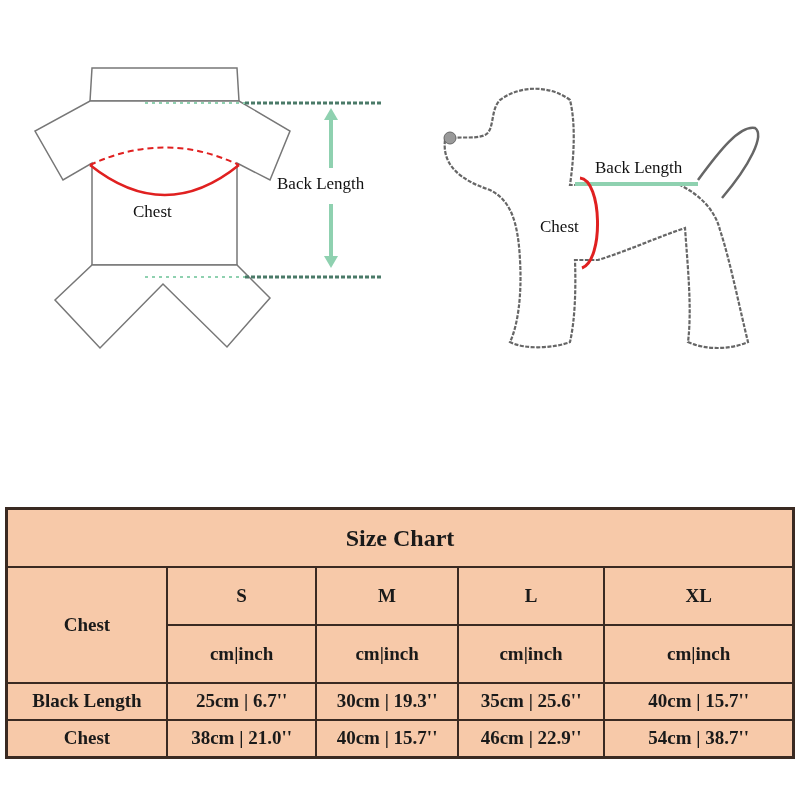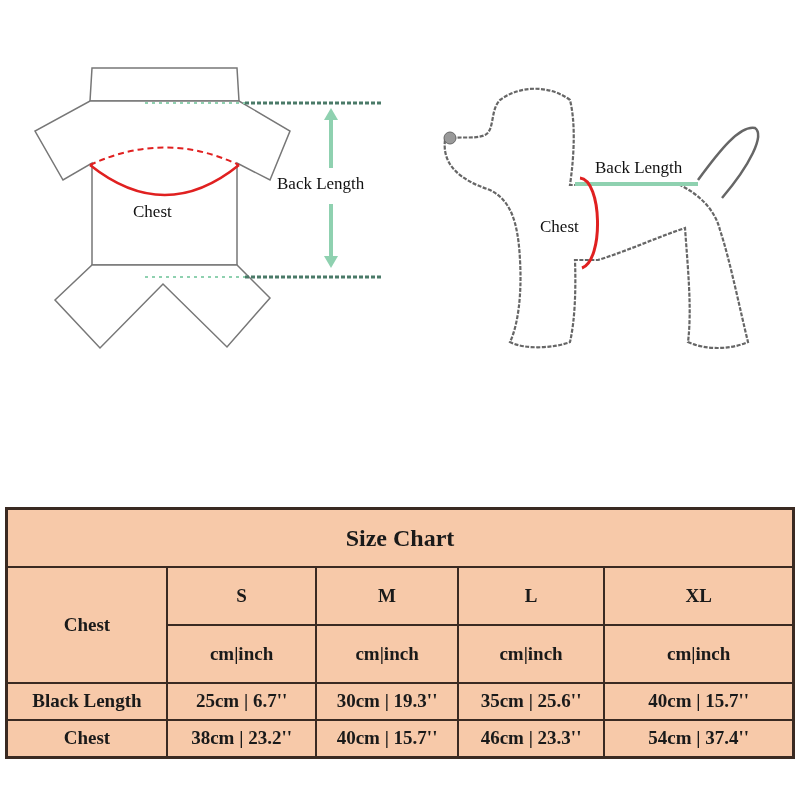--- a/index.html
+++ b/index.html
@@ -90,19 +90,19 @@
   </tr>
   <tr>
     <td>Black Length</td>
     <td>25cm | 6.7''</td>
     <td>30cm | 19.3''</td>
     <td>35cm | 25.6''</td>
     <td>40cm | 15.7''</td>
   </tr>
   <tr>
     <td>Chest</td>
-    <td>38cm | 23.2''</td>
+    <td>38cm | 21.0''</td>
     <td>40cm | 15.7''</td>
-    <td>46cm | 23.3''</td>
-    <td>54cm | 37.4''</td>
+    <td>46cm | 22.9''</td>
+    <td>54cm | 38.7''</td>
   </tr>
 </tbody>
   </table>
 
 </body></html>

